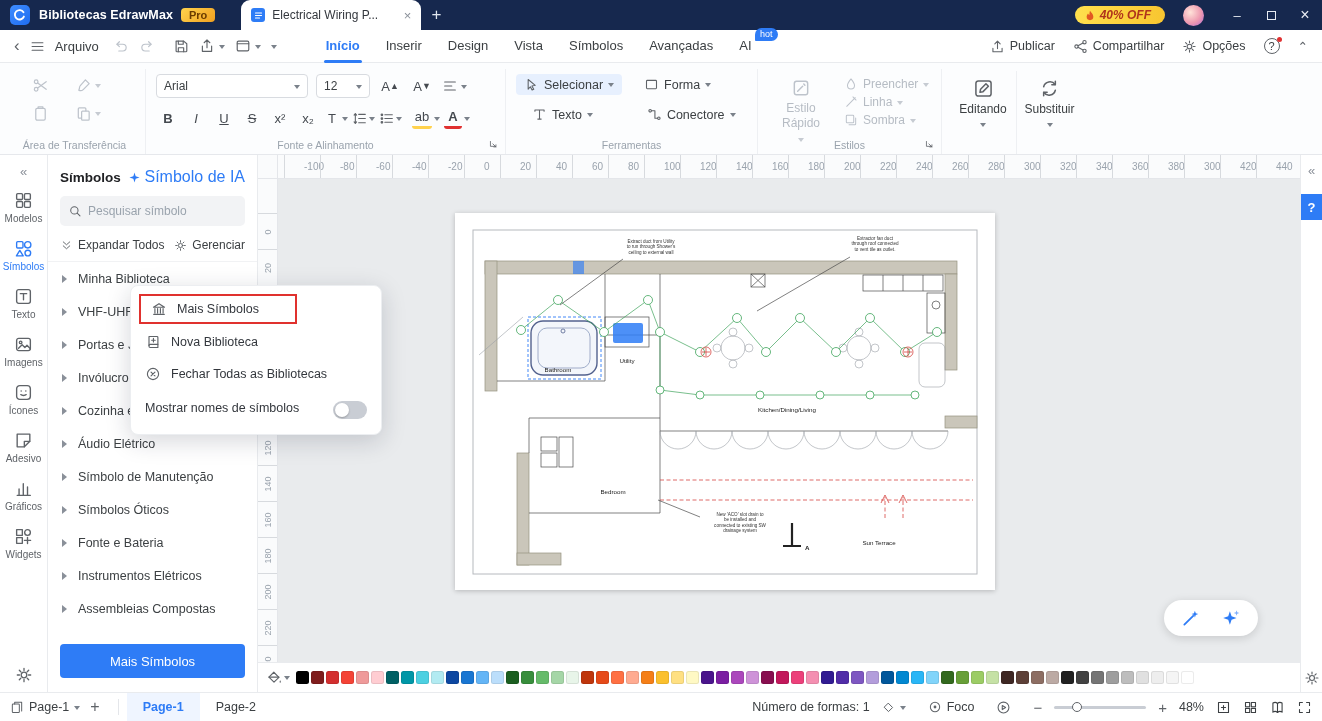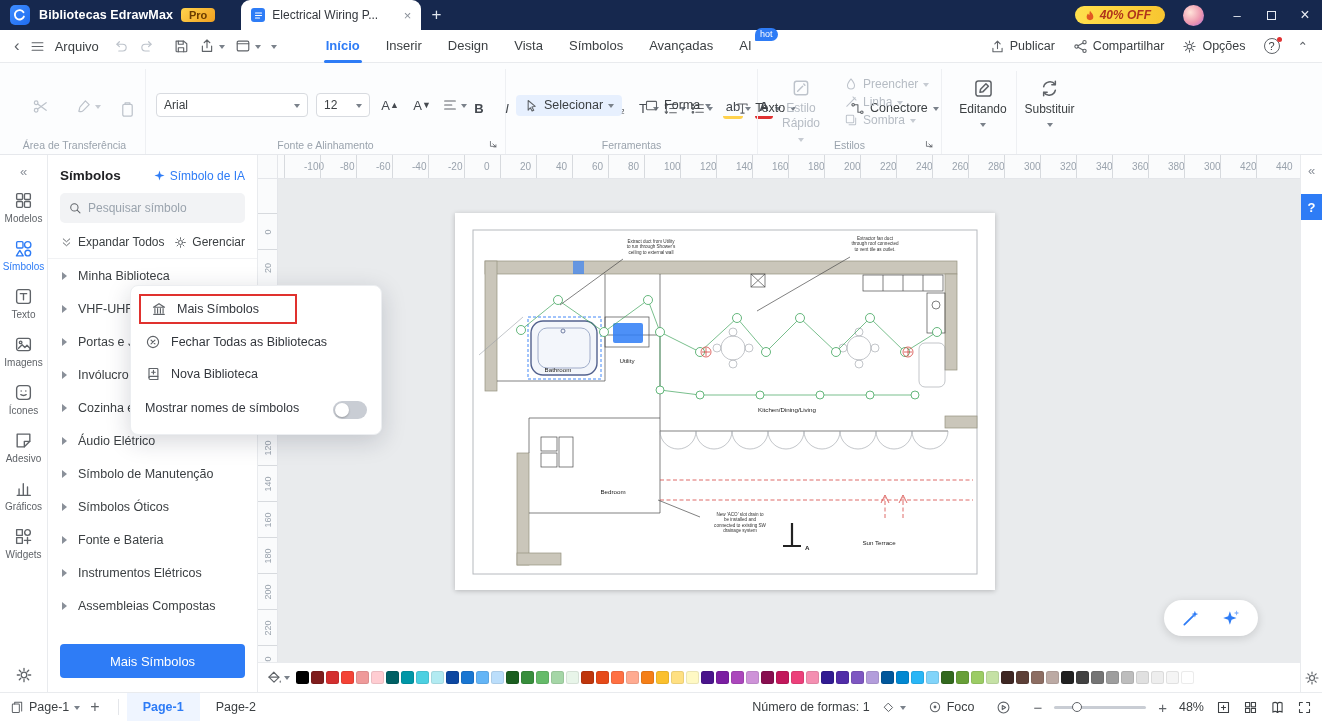--- a/index.html
+++ b/index.html
@@ -33,21 +33,21 @@
 .mtab{padding:0 13px;height:33px;line-height:31px;font-size:13px;color:#3c4043;position:relative;cursor:pointer}
 .mtab.active{color:#2e7cf6;font-weight:bold}
 .mtab.active:after{content:"";position:absolute;left:11px;right:11px;bottom:0;height:3px;border-radius:2px;background:#2e7cf6}
 .hot{position:absolute;top:-2px;right:-13px;background:#2e7cf6;color:#fff;font-size:9px;line-height:13px;padding:0 5px;border-radius:7px 7px 7px 1px;font-weight:normal}
 #mright{margin-left:auto;display:flex;align-items:center;gap:18px;font-size:12.5px;color:#3c4043}
 #mright .tool{margin:0;gap:5px}
 #helpq{width:16px;height:16px;border:1.3px solid #5f6368;border-radius:50%;font-size:11px;display:flex;align-items:center;justify-content:center;position:relative}
 #helpq i{position:absolute;top:-2px;right:-3px;width:5px;height:5px;border-radius:50%;background:#e03131}
 
 #ribbon{height:92px;background:#fcfdfe;border-bottom:1px solid #e6e8ec;display:flex;padding:6px 4px 0 4px}
-.rgroup{position:relative;padding:2px 10px 18px;border-right:1px solid #eef0f3;display:flex;flex-direction:row}
+.rgroup{position:relative;padding:2px 10px 18px;border-right:1px solid #eef0f3;display:flex;flex-direction:column}
 .glabel{position:absolute;bottom:3px;left:0;right:0;text-align:center;font-size:10.5px;color:#9aa3ad;white-space:nowrap}
 .gcorner{position:absolute;bottom:4px;right:6px}
 .rrow{display:flex;align-items:center;gap:8px;margin-top:3px}
 .sel{border:1px solid #d8dbe0;border-radius:4px;height:24px;display:flex;align-items:center;justify-content:space-between;padding:0 7px;background:#fff;font-size:12px;cursor:pointer}
 .fmt{width:24px;height:22px;display:flex;align-items:center;justify-content:center;font-size:13px;border-radius:3px;color:#454a50;cursor:pointer}
 .f0{font-weight:bold}.f1{font-style:italic}.f2{text-decoration:underline}.f3{text-decoration:line-through}
 .rbtn{display:flex;align-items:center;gap:5px;padding:3px 8px;border-radius:4px;font-size:12.5px;color:#3c4043;cursor:pointer;white-space:nowrap}
 .rbtn.on{background:#e7f0fe}
 .bigbtn{width:66px;display:flex;flex-direction:column;align-items:center;gap:3px;padding-top:7px;font-size:12px;color:#3c4043;cursor:pointer}
 .styrow{display:flex;align-items:center;gap:5px;font-size:12px;color:#b6bcc4;margin:2px 0;cursor:pointer}
@@ -55,21 +55,21 @@
 
 #content{display:flex;align-items:stretch;height:537px;position:relative;background:#fff}
 #iconbar{width:48px;border-right:1px solid #e9ebee;display:flex;flex-direction:column;align-items:center;padding:9px 0 8px;background:#fff}
 .sbitem{display:flex;flex-direction:column;align-items:center;gap:3px;margin:7.5px 0;color:#5f6368;font-size:10px;cursor:pointer}
 .sbitem.active{color:#2e7cf6}
 .sbitem.active svg{stroke:#2e7cf6}
 .chev2{font-size:13px;color:#8a9099;cursor:pointer}
 #panel{width:210px;border-right:1px solid #e9ebee;background:#fff;display:flex;flex-direction:column}
 .phead{display:flex;justify-content:space-between;align-items:center;padding:13px 12px 9px}
 .ptitle{font-size:13.5px;font-weight:bold;color:#202124}
-.ai{color:#2e7cf6;font-size:12px;display:flex;gap:4px;align-items:flex-start;cursor:pointer}
+.ai{color:#2e7cf6;font-size:16px;display:flex;gap:4px;align-items:center;cursor:pointer}
 .search{margin:1px 12px 10px;height:30px;background:#f2f3f5;border-radius:5px;display:flex;align-items:center;padding:0 8px;gap:6px}
 .search input{border:0;background:transparent;outline:none;font-size:12px;color:#3c4043;width:140px;font-family:"Liberation Sans",sans-serif}
 .search input::placeholder{color:#9aa3ad}
 .prow{display:flex;justify-content:space-between;align-items:center;padding:2px 12px 9px;font-size:12px;color:#3c4043;border-bottom:1px solid #f1f2f4}
 .prow .half{display:flex;align-items:center;gap:5px;cursor:pointer}
 #liblist{flex:1;overflow:hidden}
 .lib{display:flex;align-items:center;gap:7px;padding:9.5px 14px;font-size:12.5px;color:#3c4043;cursor:pointer}
 .tri{width:0;height:0;border:4px solid transparent;border-left:5px solid #8a9099;margin-top:1px;flex:none}
 .morebtn{margin:8px 12px 14px;height:34px;background:#2e7cf6;color:#fff;border-radius:4px;display:flex;align-items:center;justify-content:center;font-size:13px;cursor:pointer;flex:none}
 
@@ -605,32 +605,32 @@
       <div id="ctxitems">
           <div class="mi boxed">
             <svg viewBox="0 0 18 18" class="ic" style="width: 16px; height: 16px;">
               <path d="M2.8 7L9 3l6.2 4z"></path>
               <path d="M4.4 8.5v5M7.4 8.5v5M10.6 8.5v5M13.6 8.5v5M3 15h12"></path>
             </svg>
             <span>Mais Símbolos</span>
           </div>
           <div class="mi">
             <svg viewBox="0 0 18 18" class="ic" style="width: 16px; height: 16px;">
-              <circle cx="9" cy="9" r="6.3"></circle>
-              <path d="M6.8 6.8l4.4 4.4M11.2 6.8l-4.4 4.4"></path>
-            </svg>
-            <span>Fechar Todas as Bibliotecas</span>
-          </div>
-          <div class="mi">
-            <svg viewBox="0 0 18 18" class="ic" style="width: 16px; height: 16px;">
               <path d="M4.5 2.8h9a1 1 0 0 1 1 1v11.4H5.8a1.3 1.3 0 0 1-1.3-1.3z"></path>
               <path d="M4.5 12.9a1.3 1.3 0 0 1 1.3-1.3h8.7"></path>
               <path d="M7.5 7h4M9.5 5v4"></path>
             </svg>
             <span>Nova Biblioteca</span>
+          </div>
+          <div class="mi">
+            <svg viewBox="0 0 18 18" class="ic" style="width: 16px; height: 16px;">
+              <circle cx="9" cy="9" r="6.3"></circle>
+              <path d="M6.8 6.8l4.4 4.4M11.2 6.8l-4.4 4.4"></path>
+            </svg>
+            <span>Fechar Todas as Bibliotecas</span>
           </div>
         </div>
       <div class="mtoggle">
         <span>Mostrar nomes de símbolos</span>
         <span class="switch">
             <i></i>
           </span>
       </div>
     </div>
 

